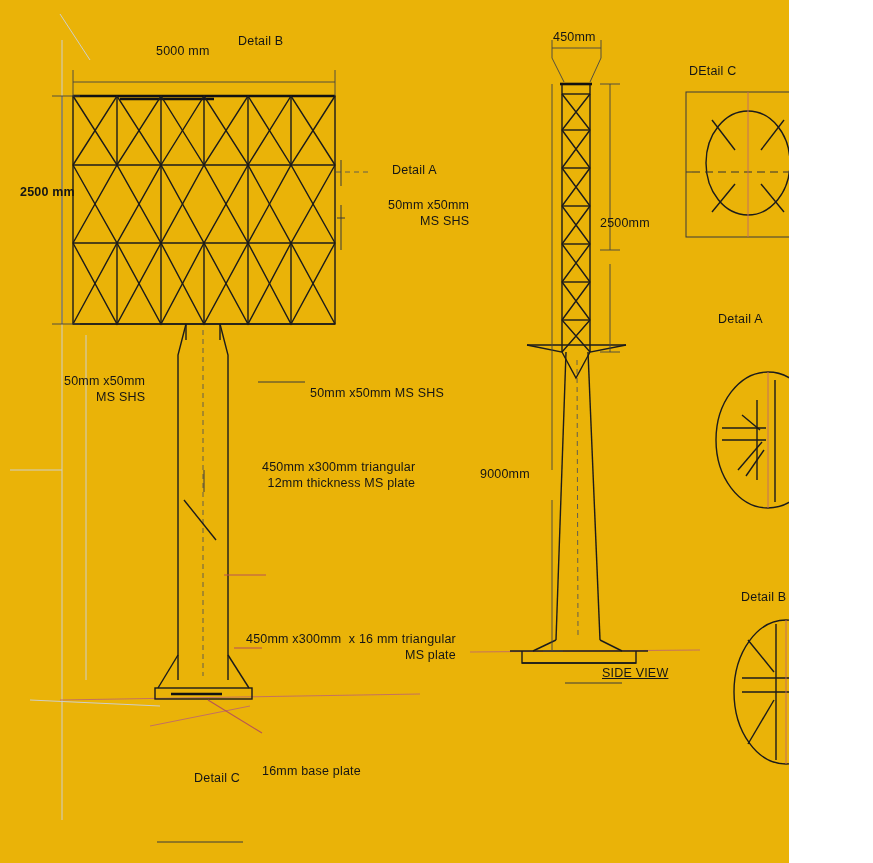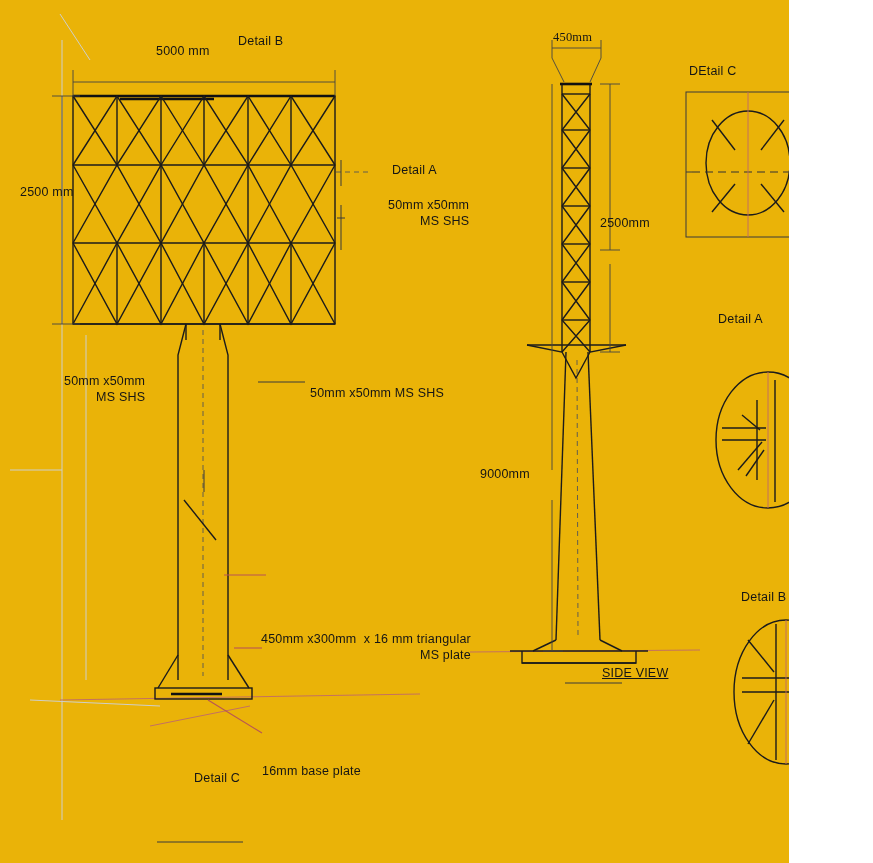--- a/index.html
+++ b/index.html
@@ -232,44 +232,46 @@
     <g>
       <path class="ln-thin" d="M157 842 L243 842"></path>
       <path class="ln-thin" d="M565 683 L622 683"></path>
     </g>
   </svg>
 
   <div class="lbl" style="left:238px; top:34px;">Detail B</div>
 
   <div class="lbl" style="left:156px; top:44px;">5000 mm</div>
 
-  <div class="lbl" style="left:20px; top:185px;">2500 mm</div>
+  <div class="lbl" style="left:20px; top:185px;font-weight:bold;">2500 mm</div>
 
   <div class="lbl" style="left:392px; top:163px;">Detail A</div>
 
   <div class="lbl" style="left:388px; top:198px;">50mm x50mm
 MS SHS</div>
 
   <div class="lbl" style="left:64px; top:374px;">50mm x50mm
 MS SHS</div>
 
   <div class="lbl" style="left:310px; top:386px;">50mm x50mm MS SHS</div>
 
-
-
-  <div class="lbl" style="left:261px; top:632px;">450mm x300mm  x 16 mm triangular
+  <div class="lbl" style="left:262px; top:460px;">450mm x300mm triangular
+12mm thickness MS plate</div>
+
+
+  <div class="lbl" style="left:246px; top:632px;">450mm x300mm  x 16 mm triangular
 MS plate</div>
 
   <div class="lbl" style="left:262px; top:727px;margin-top:37px;">16mm base plate</div>
 
   <div class="lbl" style="left:194px; top:771px;">Detail C</div>
 
   <div class="lbl u" style="left:157px; top:823px;margin-top:40px;">FRONT VIEW</div>
 
-  <div class="lbl" style="left:553px; top:30px;font-family:Liberation Serif, serif;">450mm</div>
+  <div class="lbl" style="left:553px; top:30px;">450mm</div>
 
   <div class="lbl" style="left:600px; top:216px;">2500mm</div>
 
   <div class="lbl" style="left:480px; top:467px;">9000mm</div>
 
   <div class="lbl u" style="left:565px; top:666px;margin-left:37px;">SIDE VIEW</div>
 
   <div class="lbl" style="left:689px; top:64px;">DEtail C</div>
 
   <div class="lbl" style="left:718px; top:312px;">Detail A</div>

